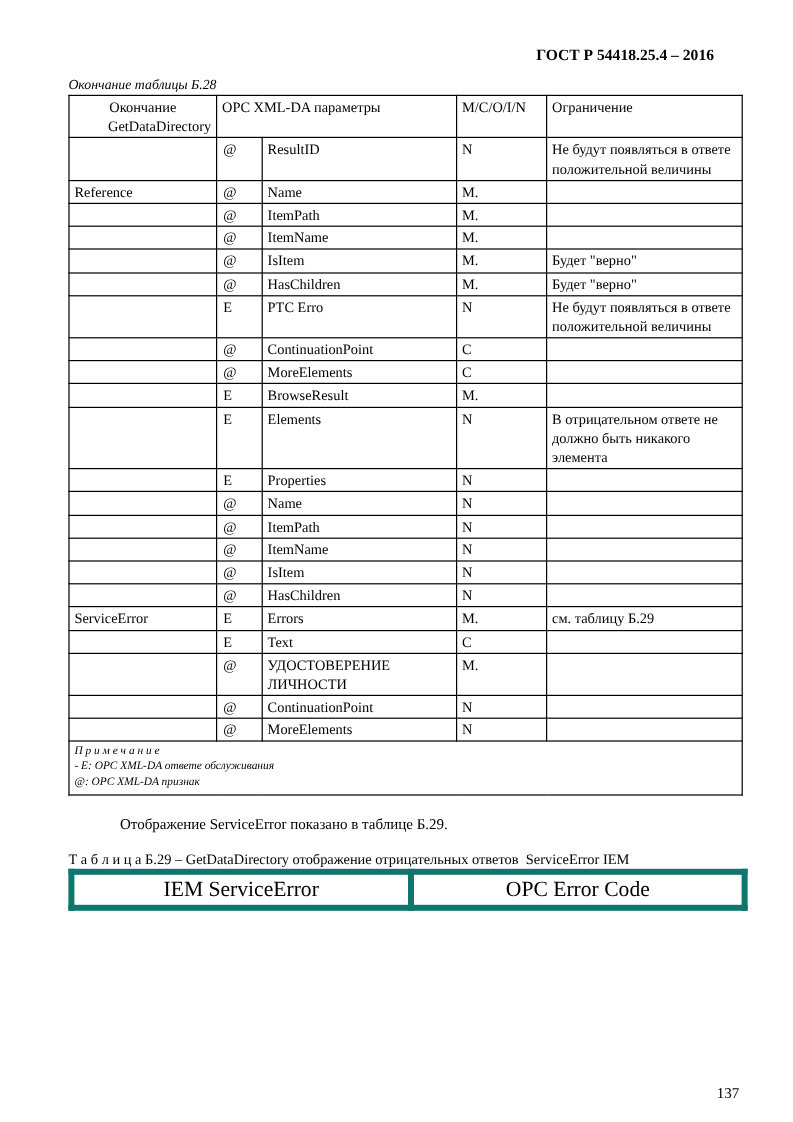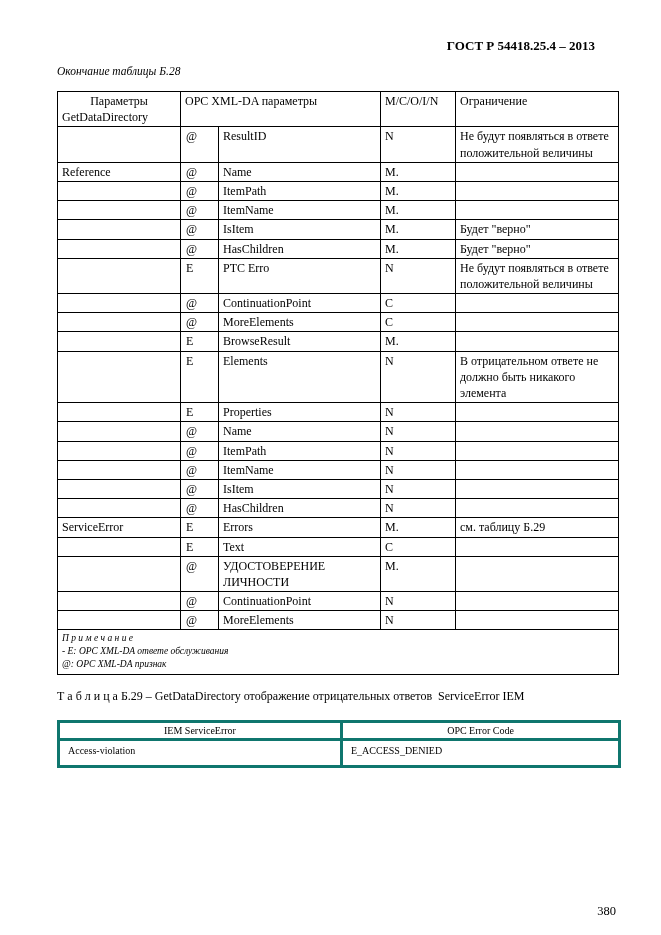--- a/index.html
+++ b/index.html
@@ -17,100 +17,100 @@
     text-align: right;
     font-weight: bold;
     font-size: 13px;
     padding-right: 23px;
     margin-bottom: 11px;
   }
 
   .cont-caption {
     font-style: italic;
     font-size: 11.5px;
-    margin-bottom: 14px;
+    margin-bottom: 2px;
   }
 
   table { border-collapse: collapse; width: 561px; table-layout: fixed; }
 
   .t1 th, .t1 td {
     border: 1px solid #000;
     font-size: 12px;
     font-weight: normal;
     line-height: 1.35;
     padding: 1px 4px;
     vertical-align: top;
     text-align: left;
     word-wrap: break-word;
   }
   .t1 th { text-align: left; }
   .t1 th.h-param { text-align: left; }
   .h-line1 { text-align: center; }
-  .h-line2 { text-align: left; }
+  .h-line2 { text-align: right; }
 
   .t1 td.c-sym { padding-left: 5px; }
   .t1 td { height: 19px; }
 
   .note-cell {
     font-size: 9.5px !important;
     line-height: 1.32 !important;
     padding: 2px 4px 4px 4px !important;
     font-style: italic;
   }
 
   .para {
     font-size: 12.5px;
     margin-top: 17px;
     text-indent: 43px;
   }
 
   .t2-caption {
     font-size: 12px;
     margin-top: 14px;
-    margin-bottom: 16px;
+    margin-bottom: 0;
     white-space: pre-wrap;
   }
 
   .t2 th, .t2 td {
-    border: 3px solid #0f766e;
-    font-size: 10px;
+    border: 5px solid #0f766e;
+    font-size: 18px;
     font-weight: normal;
     word-wrap: break-word;
   }
   .t2 th { text-align: center; padding: 2px 4px; }
   .t2 td { text-align: left; padding: 4px 8px; height: 27px; vertical-align: top; }
 
   .page-number {
     position: absolute;
     right: 45px;
     bottom: 16px;
     font-size: 12.5px;
   }
 </style>
 </head>
 <body>
 
 <div class="page">
 
-  <div class="doc-header">ГОСТ Р 54418.25.4 – 2013</div>
+  <div class="doc-header">ГОСТ Р 54418.25.4 – 2016</div>
 
   <div class="cont-caption">Окончание таблицы Б.28</div>
 
   <table class="t1">
     <colgroup>
       <col style="width:123px">
       <col style="width:38px">
       <col style="width:162px">
       <col style="width:75px">
       <col style="width:163px">
     </colgroup>
     <thead>
       <tr>
         <th class="h-param">
-          <div class="h-line1">Параметры</div>
+          <div class="h-line1">Окончание</div>
           <div class="h-line2">GetDataDirectory</div>
         </th>
         <th colspan="2">OPC XML-DA параметры</th>
         <th>M/C/O/I/N</th>
         <th>Ограничение</th>
       </tr>
     </thead>
     <tbody>
         <tr>
           <td class="c-param"></td>
@@ -271,37 +271,34 @@
       <tr>
         <td colspan="5" class="note-cell">
           <div>П р и м е ч а н и е</div>
           <div>- E: OPC XML-DA ответе обслуживания</div>
           <div>@: OPC XML-DA признак</div>
         </td>
       </tr>
     </tfoot>
   </table>
 
+  <div class="para">Отображение ServiceError показано в таблице Б.29.</div>
 
   <div class="t2-caption">Т а б л и ц а Б.29 – GetDataDirectory отображение отрицательных ответов  ServiceError IEM</div>
 
   <table class="t2">
     <colgroup>
       <col style="width:283px">
       <col style="width:278px">
     </colgroup>
     <thead>
       <tr>
         <th>IEM ServiceError</th>
         <th>OPC Error Code</th>
       </tr>
     </thead>
     <tbody>
-      <tr>
-        <td>Access-violation</td>
-        <td>E_ACCESS_DENIED</td>
-      </tr>
     </tbody>
   </table>
 
 </div>
 
-<div class="page-number">380</div>
+<div class="page-number">137</div>
 
 </body></html>

